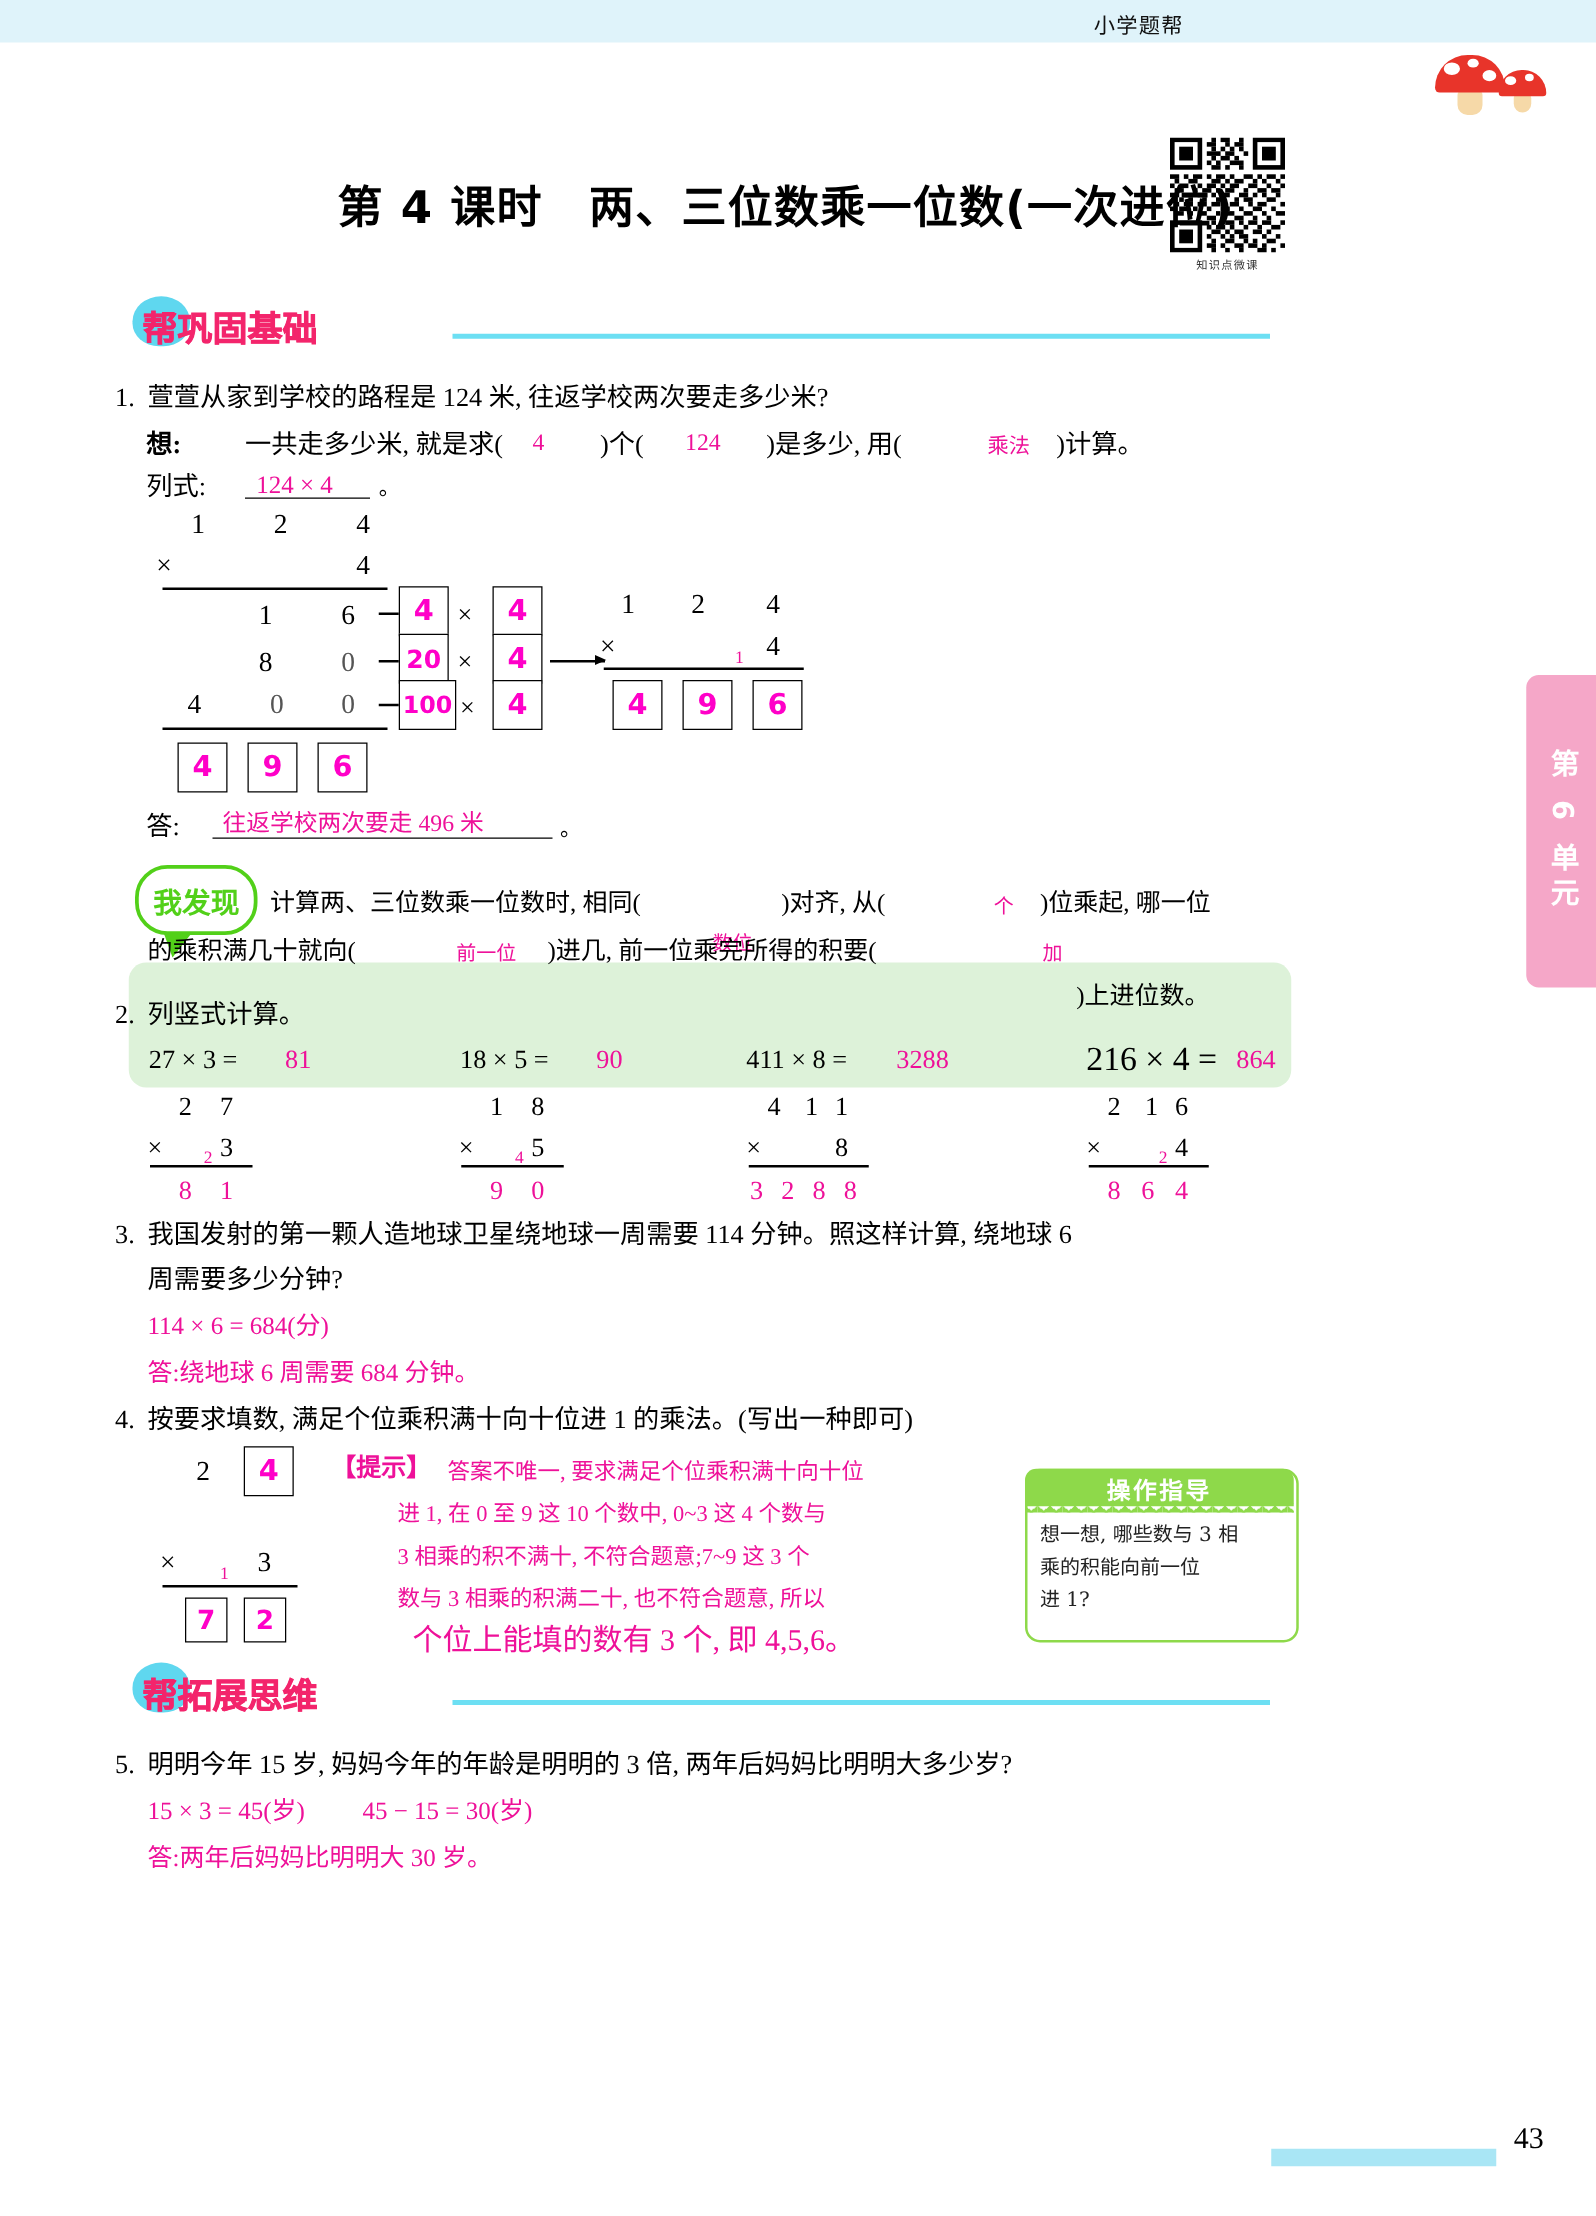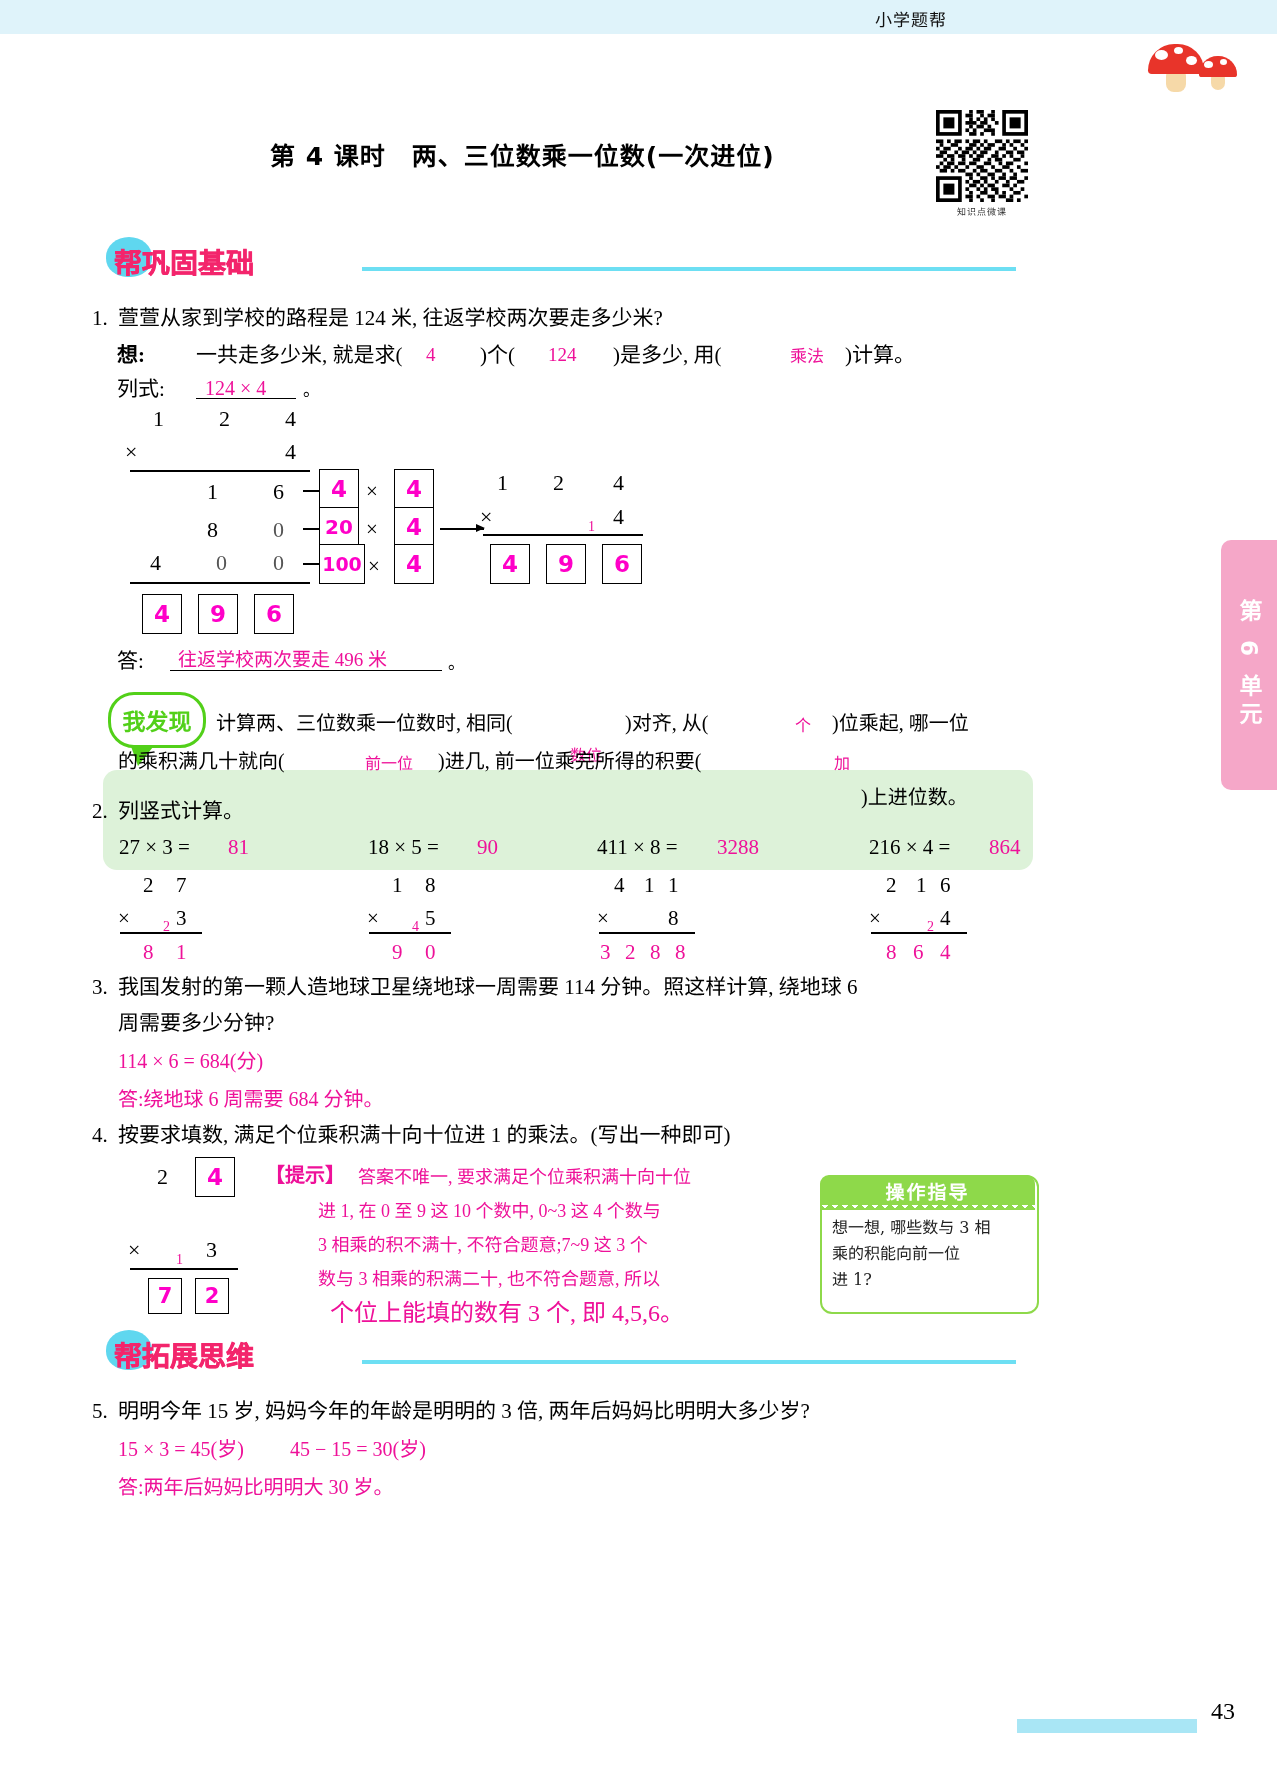--- a/index.html
+++ b/index.html
@@ -43,21 +43,21 @@
 
   
   #qr-wrap { position:absolute; left:932px; top:110px; width:100px; text-align:center; }
   #qr { width:92px; height:92px; display:block; margin:0 auto;
         image-rendering:pixelated; background:#fff; }
   #qr-caption { font-size:9px; color:#333; margin-top:3px; letter-spacing:1px;}
 
   
   #page-title {
     position:absolute; left:270px; top:136px;
-    font-size:25px; font-weight:bold; letter-spacing:1px;
+    font-size:36px; font-weight:bold; letter-spacing:1px;
     font-family:"DejaVu Sans", sans-serif;
     white-space:nowrap;
   }
 
   
   .sec-header { position:absolute; height:46px; }
   .sec-bubble {
     position:absolute; left:0; top:0;
     width:46px; height:40px; border-radius:50% 50% 46% 46%;
     background:#5fd7ef;
@@ -468,21 +468,21 @@
 <div class="txt num" style="left:668px; top:870px; font-size:21px;">1</div>
 <div class="txt num" style="left:597px; top:903px; font-size:21px;">×</div>
 <div class="txt num pink" style="left:655px; top:912px; font-size:14px;"></div>
 <div class="txt num" style="left:668px; top:903px; font-size:21px;">8</div>
 <div class="hline" style="left:599px; top:932px; width:96px;"></div>
 <div class="txt num pink" style="left:600px; top:937px; font-size:21px;">3</div>
 <div class="txt num pink" style="left:625px; top:937px; font-size:21px;">2</div>
 <div class="txt num pink" style="left:650px; top:937px; font-size:21px;">8</div>
 <div class="txt num pink" style="left:675px; top:937px; font-size:21px;">8</div>
 
-<div class="txt num" style="left:869px; top:832px; font-size:21px;">216 × 4 =</div>
+<div class="txt num" style="left:869px; top:832px; font-size:27px;">216 × 4 =</div>
 <div class="txt num pink" style="left:989px; top:832px; font-size:21px;">864</div>
 <div class="txt num" style="left:886px; top:870px; font-size:21px;">2</div>
 <div class="txt num" style="left:916px; top:870px; font-size:21px;">1</div>
 <div class="txt num" style="left:940px; top:870px; font-size:21px;">6</div>
 <div class="txt num" style="left:869px; top:903px; font-size:21px;">×</div>
 <div class="txt num pink" style="left:927px; top:912px; font-size:14px;">2</div>
 <div class="txt num" style="left:940px; top:903px; font-size:21px;">4</div>
 <div class="hline" style="left:871px; top:932px; width:96px;"></div>
 <div class="txt num pink" style="left:886px; top:937px; font-size:21px;">8</div>
 <div class="txt num pink" style="left:913px; top:937px; font-size:21px;">6</div>

